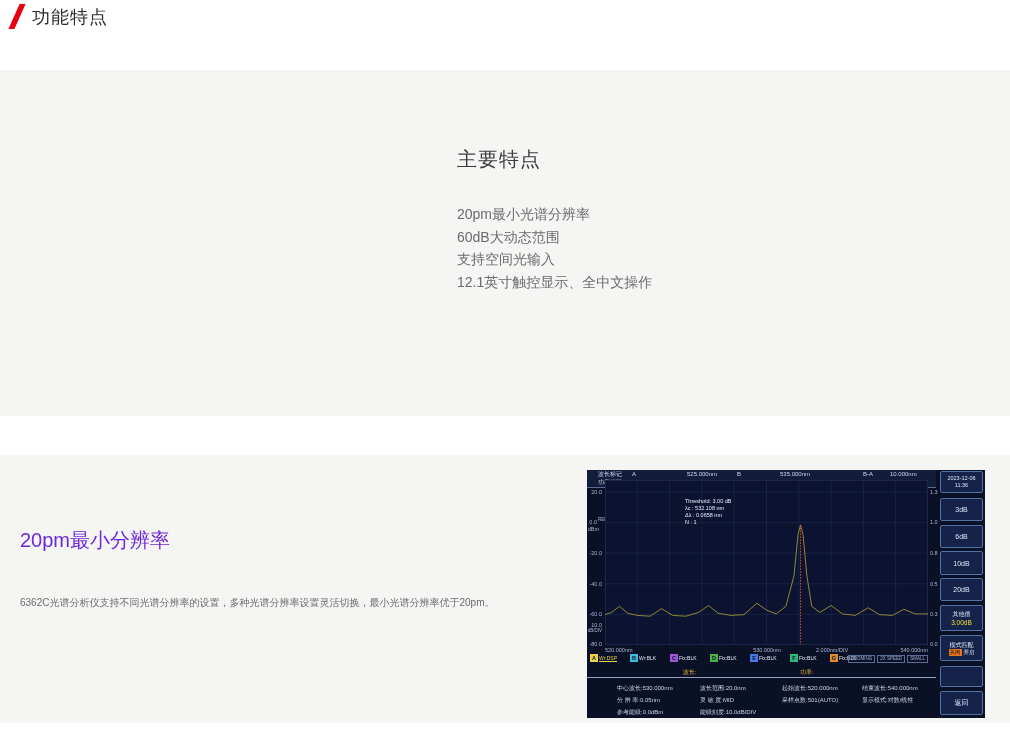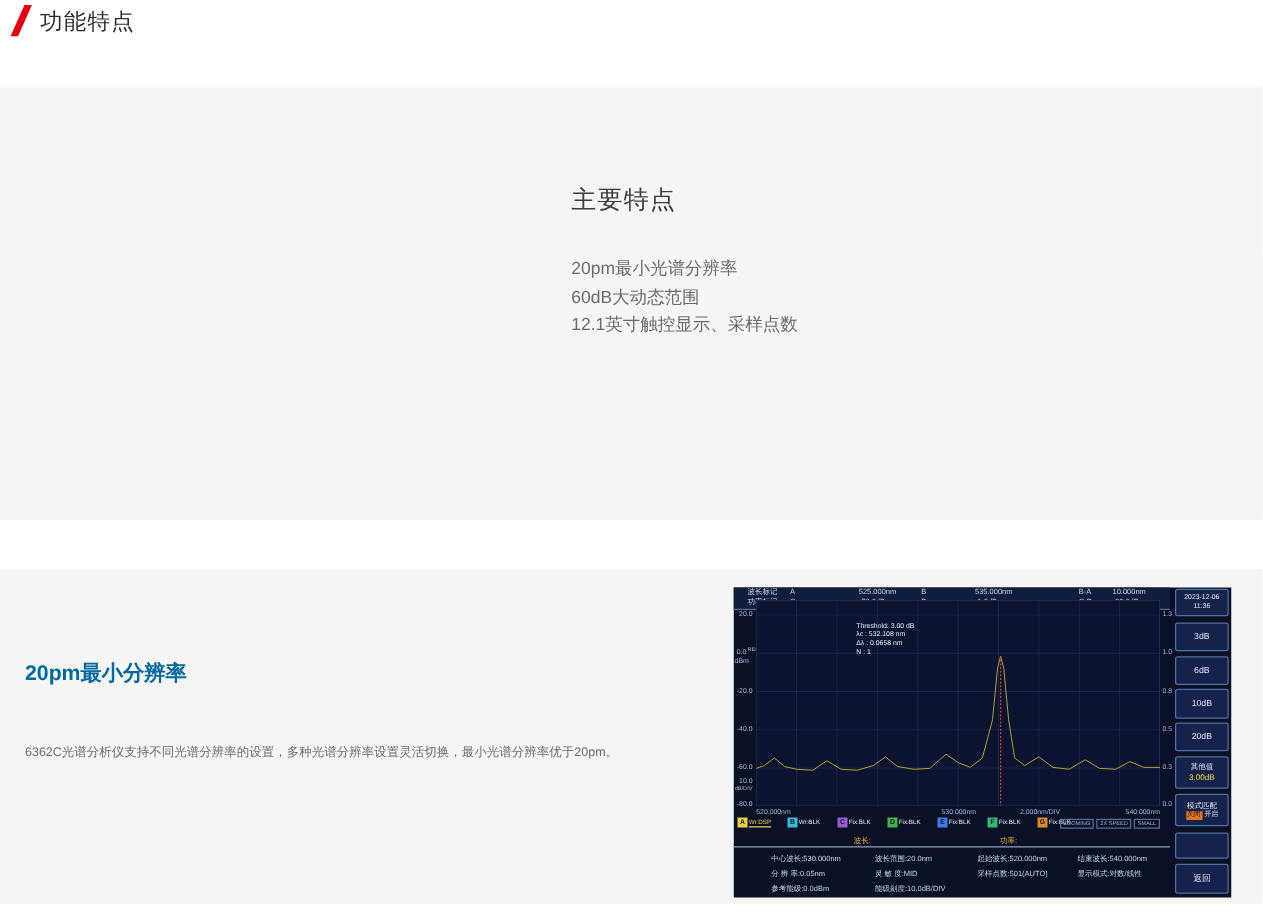--- a/index.html
+++ b/index.html
@@ -12,21 +12,21 @@
   .page-title{position:absolute;left:32px;top:5px;font-size:18px;font-weight:normal;color:#2d2d2d;letter-spacing:1px}
 
   
   .sec{position:absolute;left:0;width:1010px;background:#f5f5f4}
   .sec1{top:70px;height:346px}
   .sec2{top:455px;height:268px}
 
   .sec1-title{position:absolute;left:457px;top:76px;font-size:20px;font-weight:400;color:#3c3c3c;letter-spacing:1px}
   .feature-list{position:absolute;left:457px;top:133px;font-size:14px;color:#6b6b6b;line-height:22.5px}
 
-  .sec2-title{position:absolute;left:20px;top:72px;font-size:17px;font-weight:700;color:#0369a1}
+  .sec2-title{position:absolute;left:20px;top:72px;font-size:20px;font-weight:400;color:#6d28d9}
   .sec2-desc{position:absolute;left:20px;top:136px;width:528px;font-size:10px;color:#6b6b6b;line-height:24px}
 
   
   .instr{position:absolute;left:587px;top:15px;width:398px;height:248px;background:#0a1126;color:#d8e0f0}
   .ihdr{position:absolute;left:0;top:0;width:349px;height:17px;background:#121d3c;border-bottom:1px solid #5a6a92}
   .ihdr span{position:absolute;font-size:6px;line-height:7px;white-space:nowrap;color:#cdd6ec}
   .h1{top:1px}.h2{top:9px}
   .hx1{left:11px}.hx2{left:45px}.hx3{left:100px}.hx4{left:150px}.hx5{left:193px}.hx6{left:276px}.hx7{left:303px}
 
   .plot-wrap{position:absolute;left:18px;top:10px;width:323px;height:165px;background:#0b1330}
@@ -70,21 +70,22 @@
 <div class="page-header">
   <span class="red-slash"></span>
   <span class="page-title">功能特点</span>
 </div>
 
 <div class="sec sec1">
   <div class="sec1-title">主要特点</div>
   <div class="feature-list">
     <div>20pm最小光谱分辨率</div>
     <div>60dB大动态范围</div>
-    <div>12.1英寸触控显示、采样点数</div>
+    <div>支持空间光输入</div>
+    <div>12.1英寸触控显示、全中文操作</div>
   </div>
 </div>
 
 <div class="sec sec2">
   <div class="sec2-title">20pm最小分辨率</div>
   <div class="sec2-desc">6362C光谱分析仪支持不同光谱分辨率的设置，多种光谱分辨率设置灵活切换，最小光谱分辨率优于20pm。</div>
 
   <div class="instr">
 
     <div class="ihdr">

